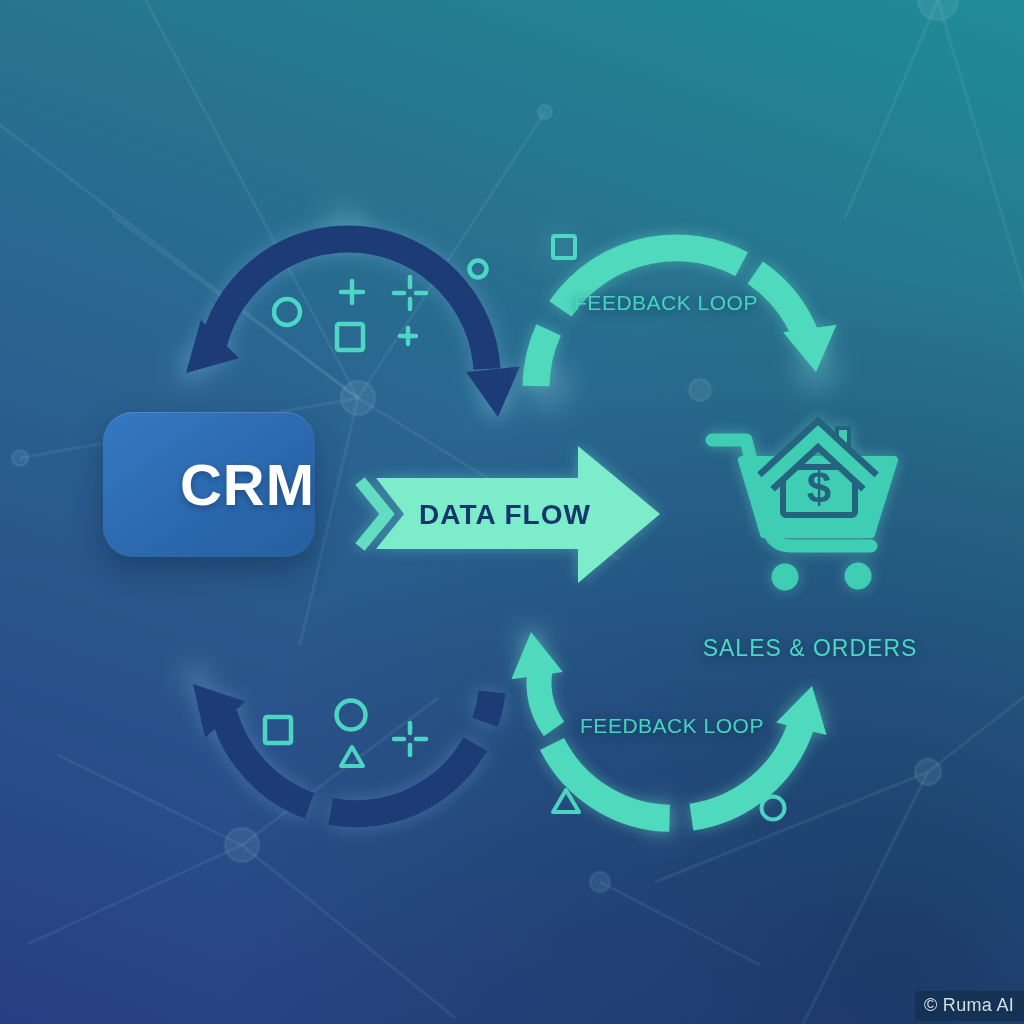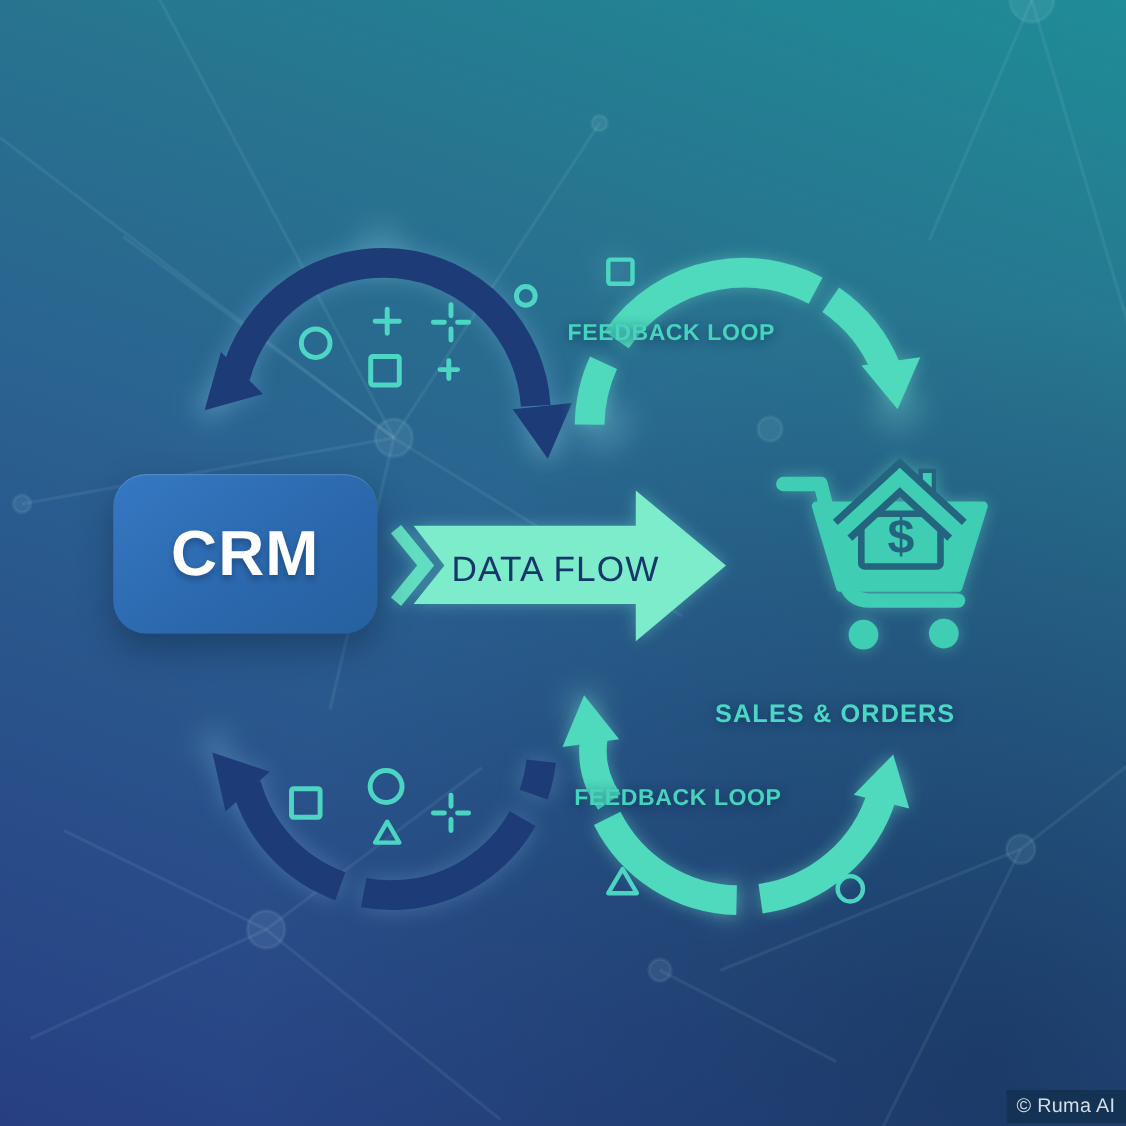--- a/index.html
+++ b/index.html
@@ -5,39 +5,39 @@
   html,body{margin:0;padding:0;background:#13304f;}
   .stage{
     position:relative;width:1024px;height:1024px;overflow:hidden;
     font-family:"Liberation Sans",sans-serif;
     background:
       radial-gradient(circle at 88% 94%, rgba(8,24,52,.40), rgba(8,24,52,0) 52%),
       linear-gradient(200deg,#1f8c96 0%, #28738f 28%, #2a6190 52%, #294e89 78%, #273f82 100%);
   }
   svg{position:absolute;left:0;top:0;}
   .label{
-    position:absolute;text-align:left;font-weight:700;color:#4bd7c4;
+    position:absolute;text-align:center;font-weight:400;color:#4bd7c4;
     letter-spacing:1px;text-shadow:0 2px 10px rgba(8,35,70,.55);
     user-select:none;
   }
   .caption{font-size:23px;}
   .feedback{font-size:21px;letter-spacing:.5px;color:#46d4bd;}
   .crm-box{
-    position:absolute;left:103px;top:431px;width:240px;height:145px;
-    border-radius:30px;display:flex;align-items:center;justify-content:center;
+    position:absolute;left:103px;top:412px;width:212px;height:145px;
+    border-radius:30px;display:flex;align-items:center;justify-content:flex-end;
     background:linear-gradient(145deg,#3579c3 0%, #2b67ac 60%, #26609f 100%);
     box-shadow:0 14px 30px rgba(8,25,50,.35), inset 0 1px 0 rgba(255,255,255,.14);
   }
   .crm-box span{
     color:#ffffff;font-size:58px;font-weight:700;letter-spacing:1px;
     text-shadow:0 3px 6px rgba(5,20,45,.3);
   }
   .flow-label{
     position:absolute;left:408px;top:499px;width:194px;text-align:center;
-    font-size:32px;font-weight:400;letter-spacing:1px;color:#17376b;
+    font-size:28px;font-weight:700;letter-spacing:1px;color:#17376b;
   }
   .watermark{
     position:absolute;right:0;bottom:3px;background:rgba(19,49,80,.88);
     color:#d4dee8;font-size:18px;padding:4px 10px 5px 9px;letter-spacing:.3px;
   }
   .glow-teal{filter:drop-shadow(0 0 7px rgba(110,235,205,.40));}
   .glow-navy{filter:drop-shadow(0 0 10px rgba(140,200,235,.30));}
 </style>
 </head>
 <body>

